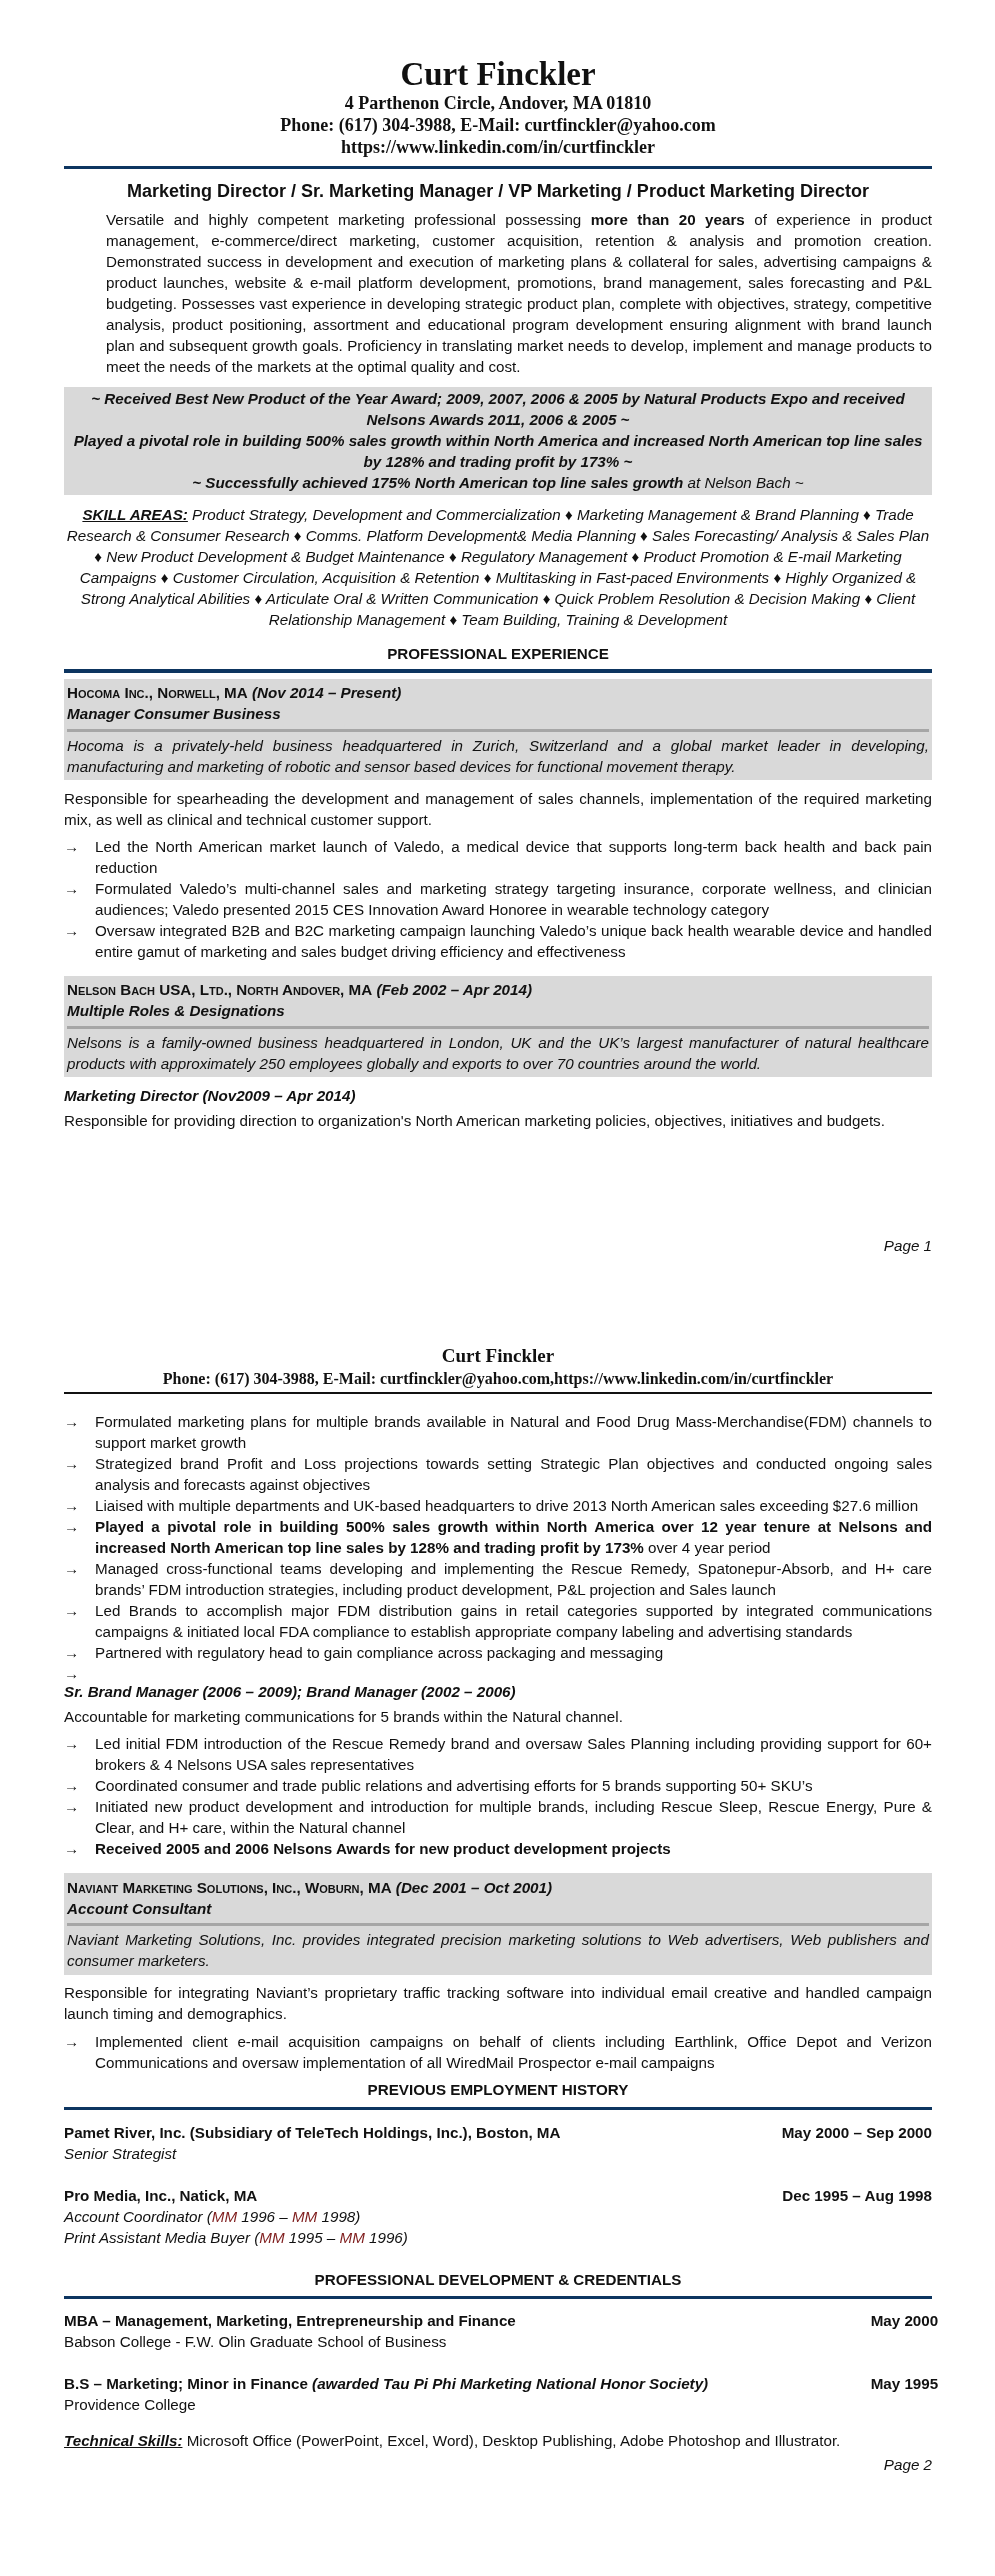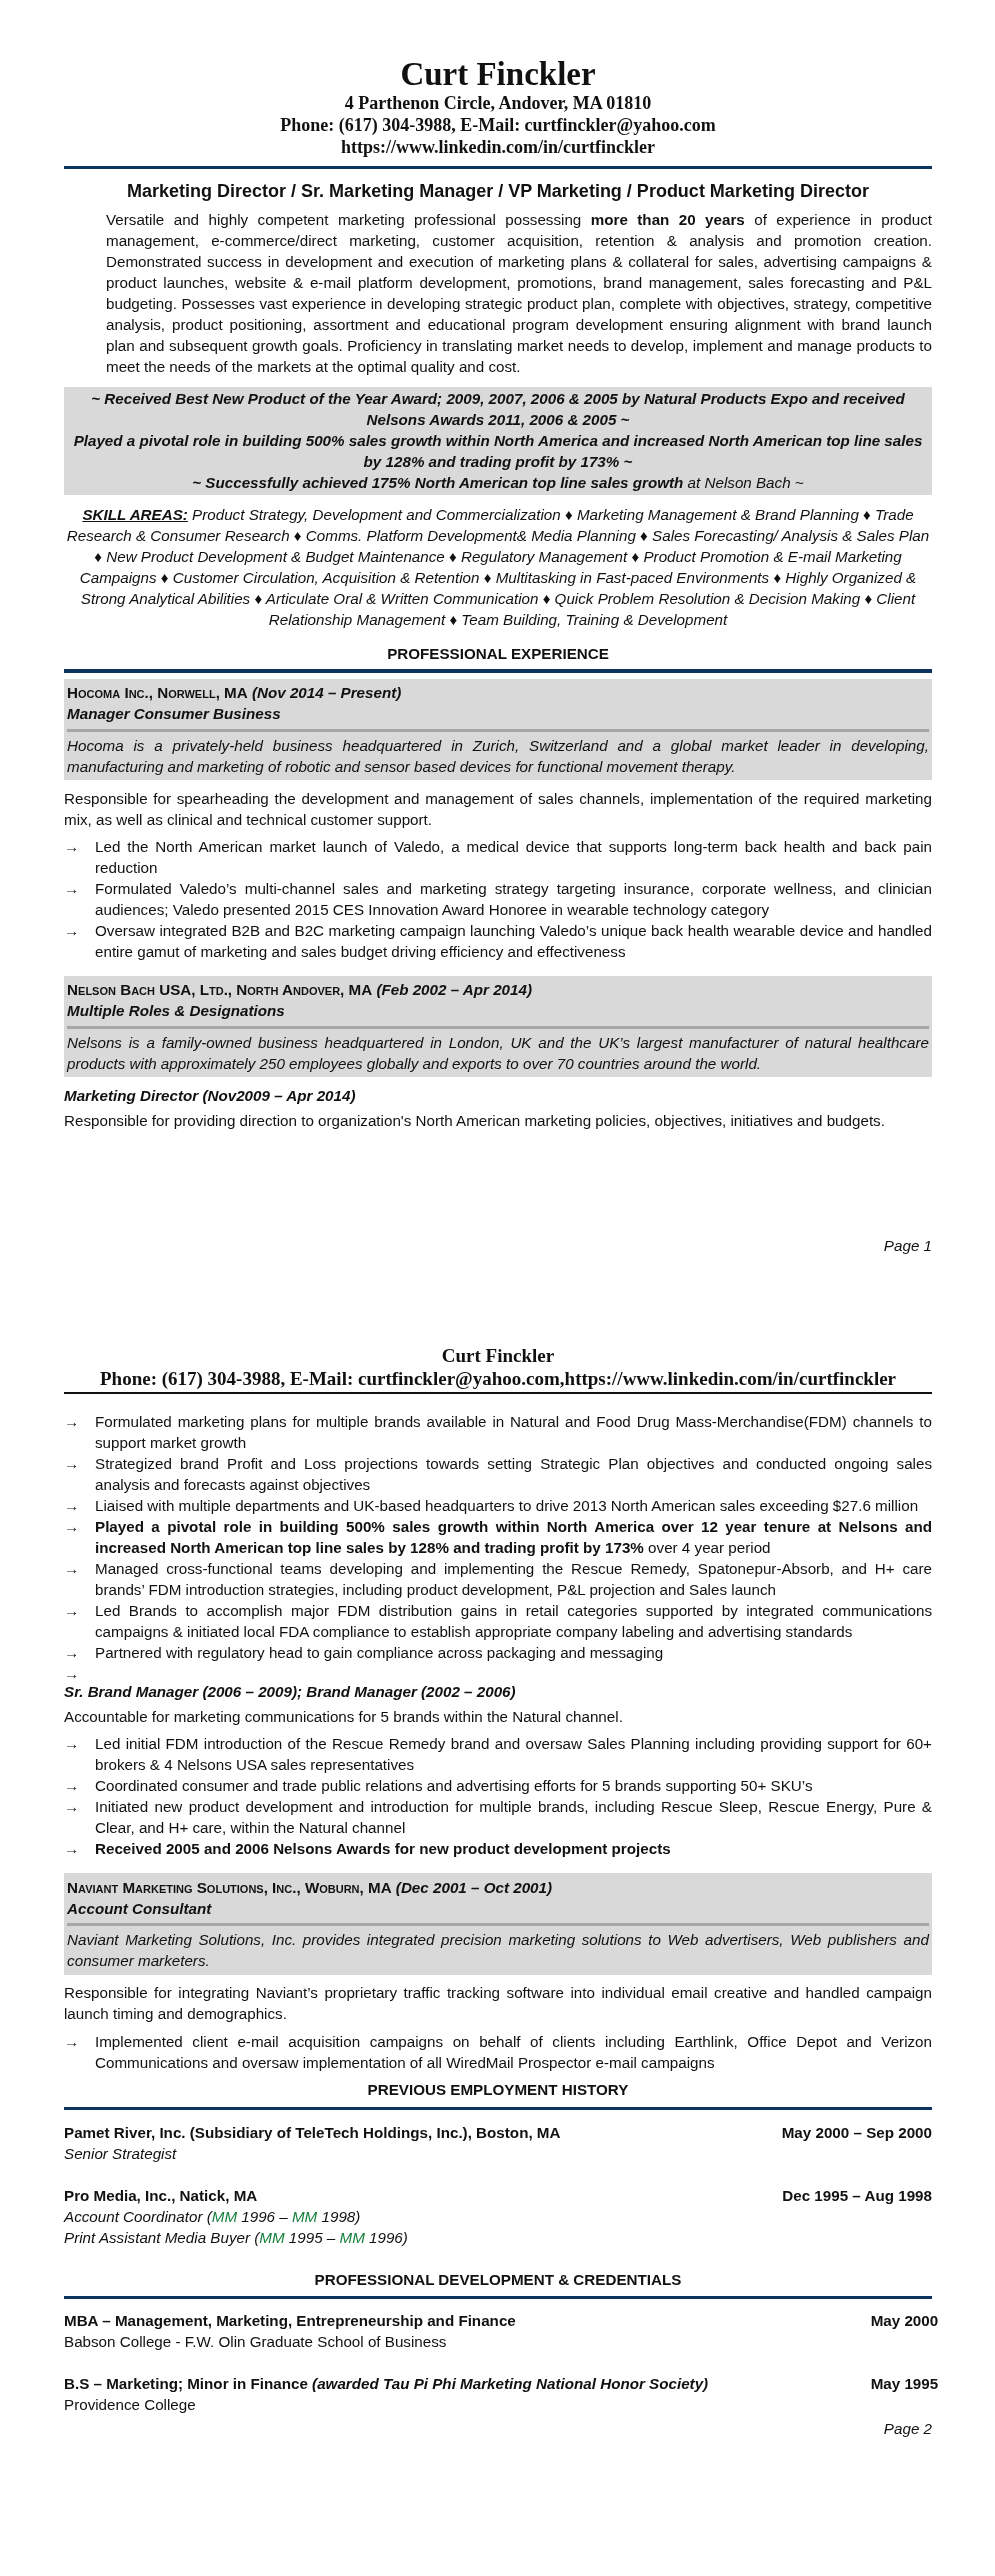--- a/index.html
+++ b/index.html
@@ -47,21 +47,21 @@
 
   ul.bullets { list-style: none; }
   ul.bullets li { position: relative; padding-left: 31px; text-align: justify; }
   ul.bullets li .arrow { position: absolute; left: 0; top: 0; width: 15.6px; }
   ul.bullets li.b { font-weight: bold; }
   ul.bullets li .n { font-weight: normal; }
 
   .pageno { text-align: right; font-style: italic; }
 
   .row { display: flex; justify-content: space-between; }
-  .mm { color: #15803d; }
+  .mm { color: #7f1d1d; }
   .u-lbl { font-weight: bold; font-style: italic; text-decoration: underline; }
 </style>
 </head>
 <body>
 
 <div class="page" style="top:56px;">
 
   <div>
     <div class="hdr-name">Curt Finckler</div>
     <div class="hdr-line">4 Parthenon Circle, Andover, MA 01810</div>
@@ -109,21 +109,21 @@
     <div class="desc">Nelsons is a family-owned business headquartered in London, UK and the UK’s largest manufacturer of natural healthcare products with approximately 250 employees globally and exports to over 70 countries around the world.</div>
   </div>
   <div class="subrole" style="margin-top:7.8px;">Marketing Director (Nov2009 – Apr 2014)</div>
   <div class="para" style="margin-top:4.7px;">Responsible for providing direction to organization's North American marketing policies, objectives, initiatives and budgets.</div>
 
   <div class="pageno" style="position:absolute; top:1179px; right:0; width:156px;">Page 1</div>
 </div>
 
 <div class="page" style="top:1345px;">
   <div class="hdr-line" style="font-size:19px;">Curt Finckler</div>
-  <div class="hdr-line" style="font-size:19px; line-height:23.4px;">Phone: (617) 304-3988, E-Mail: curtfinckler@yahoo.com,https://www.linkedin.com/in/curtfinckler</div>
+  <div class="hdr-line" style="font-size:16px; line-height:23.4px;">Phone: (617) 304-3988, E-Mail: curtfinckler@yahoo.com,https://www.linkedin.com/in/curtfinckler</div>
   <div class="thin-rule" style="margin-top:1.6px;"></div>
 
   <ul class="bullets" style="margin-top:17px;">
     <li><span class="arrow">→</span><span>Formulated marketing plans for multiple brands available in Natural and Food Drug Mass-Merchandise(FDM) channels to support market growth</span></li>
     <li><span class="arrow">→</span><span>Strategized brand Profit and Loss projections towards setting Strategic Plan objectives and conducted ongoing sales analysis and forecasts against objectives</span></li>
     <li><span class="arrow">→</span><span>Liaised with multiple departments and UK-based headquarters to drive 2013 North American sales exceeding $27.6 million</span></li>
     <li class="b"><span class="arrow">→</span><span>Played a pivotal role in building 500% sales growth within North America over 12 year tenure at Nelsons and increased North American top line sales by 128% and trading profit by 173%</span><span class="n"> over 4 year period</span></li>
     <li><span class="arrow">→</span><span>Managed cross-functional teams developing and implementing the Rescue Remedy, Spatonepur-Absorb, and H+ care brands’ FDM introduction strategies, including product development, P&amp;L projection and Sales launch</span></li>
     <li><span class="arrow">→</span><span>Led Brands to accomplish major FDM distribution gains in retail categories supported by integrated communications campaigns &amp; initiated local FDA compliance to establish appropriate company labeling and advertising standards</span></li>
     <li><span class="arrow">→</span><span>Partnered with regulatory head to gain compliance across packaging and messaging</span></li>
@@ -183,16 +183,19 @@
 
   <div style="margin-top:20.3px;">
     <div class="row">
       <span class="bold"><span>B.S – Marketing; Minor in Finance </span><i>(awarded Tau Pi Phi Marketing National Honor Society)</i></span>
       <span class="bold" style="margin-right:-6.2px;">May 1995</span>
     </div>
     <div>Providence College</div>
   </div>
 
 
+  <div style="margin-top:15.6px;">
+    <span class="u-lbl">Technical Skills:</span><span> Microsoft Office (PowerPoint, Excel, Word), Desktop Publishing, Adobe Photoshop and Illustrator.</span>
+  </div>
 
   <div class="pageno" style="margin-top:3.1px;">Page 2</div>
 </div>
 
 
 </body></html>

